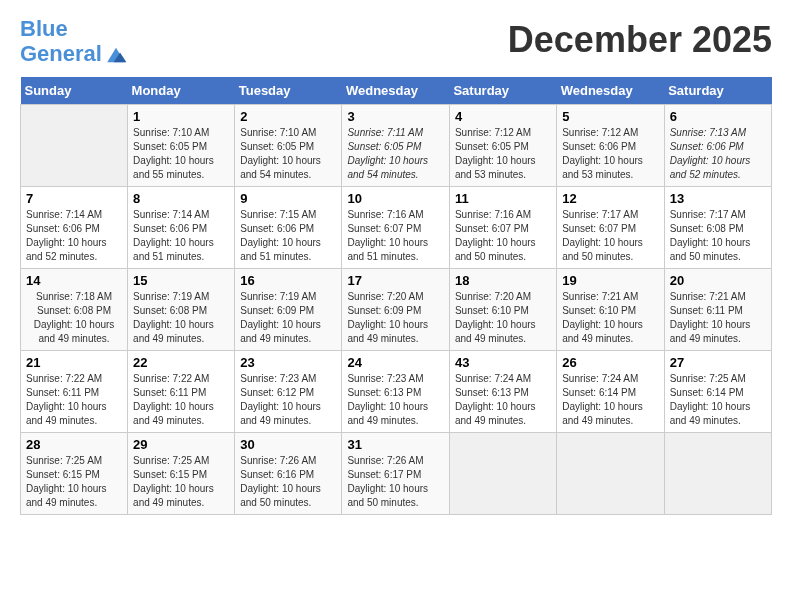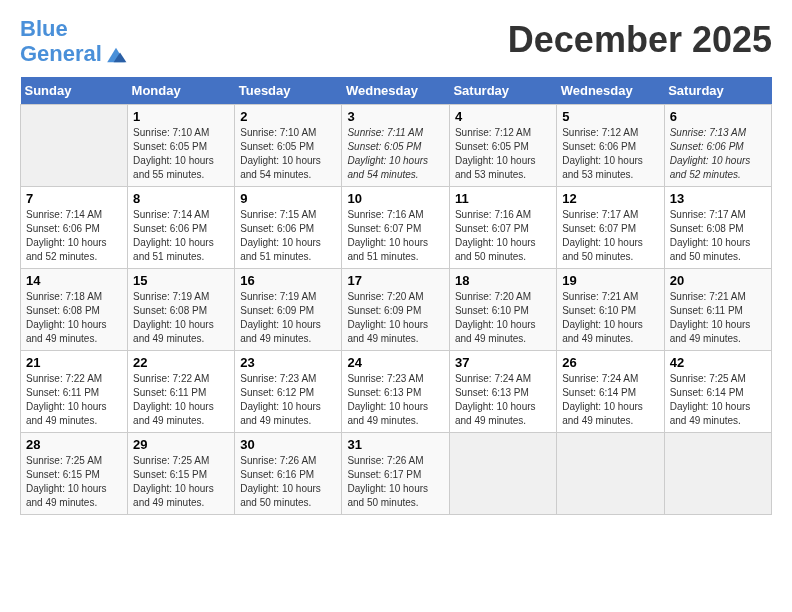--- a/index.html
+++ b/index.html
@@ -215,21 +215,21 @@
           <span class="day-number">13</span>
           <div class="day-info" style="white-space: pre-line;">Sunrise: 7:17 AM
 Sunset: 6:08 PM
 Daylight: 10 hours
 and 50 minutes.</div>
         </td>
       </tr>
       <tr>
         <td>
           <span class="day-number">14</span>
-          <div class="day-info" style="white-space: pre-line;">Sunrise: 7:18 AM
+          <div class="day-info" style="white-space: pre-line; text-align: center;">Sunrise: 7:18 AM
 Sunset: 6:08 PM
 Daylight: 10 hours
 and 49 minutes.</div>
         </td>
         <td>
           <span class="day-number">15</span>
           <div class="day-info" style="white-space: pre-line;">Sunrise: 7:19 AM
 Sunset: 6:08 PM
 Daylight: 10 hours
 and 49 minutes.</div>
@@ -293,35 +293,35 @@
 and 49 minutes.</div>
         </td>
         <td>
           <span class="day-number">24</span>
           <div class="day-info" style="white-space: pre-line;">Sunrise: 7:23 AM
 Sunset: 6:13 PM
 Daylight: 10 hours
 and 49 minutes.</div>
         </td>
         <td>
-          <span class="day-number">37</span>
+          <span class="day-number">43</span>
           <div class="day-info" style="white-space: pre-line;">Sunrise: 7:24 AM
 Sunset: 6:13 PM
 Daylight: 10 hours
 and 49 minutes.</div>
         </td>
         <td>
           <span class="day-number">26</span>
           <div class="day-info" style="white-space: pre-line;">Sunrise: 7:24 AM
 Sunset: 6:14 PM
 Daylight: 10 hours
 and 49 minutes.</div>
         </td>
         <td>
-          <span class="day-number">42</span>
+          <span class="day-number">27</span>
           <div class="day-info" style="white-space: pre-line;">Sunrise: 7:25 AM
 Sunset: 6:14 PM
 Daylight: 10 hours
 and 49 minutes.</div>
         </td>
       </tr>
       <tr>
         <td>
           <span class="day-number">28</span>
           <div class="day-info" style="white-space: pre-line;">Sunrise: 7:25 AM

